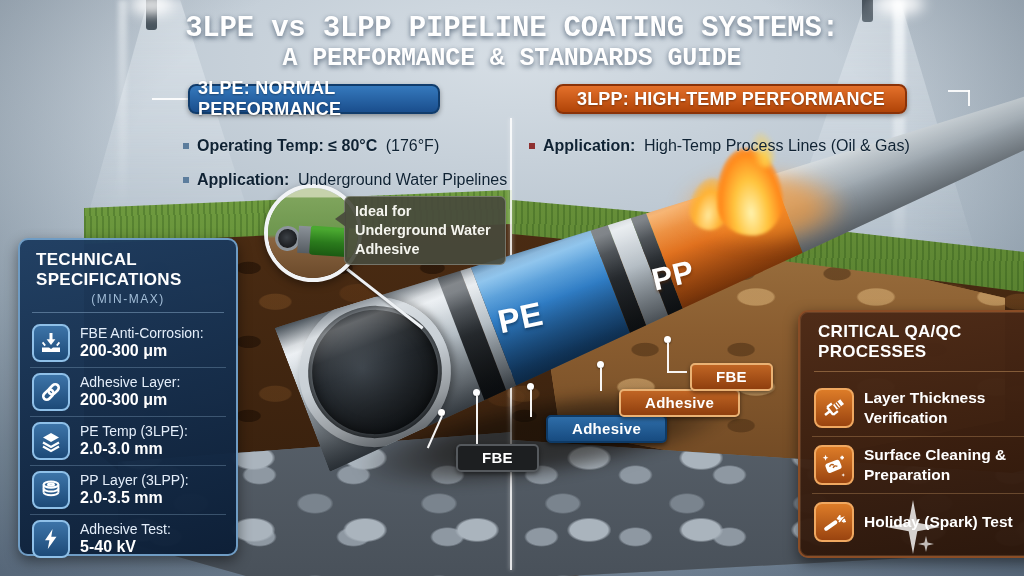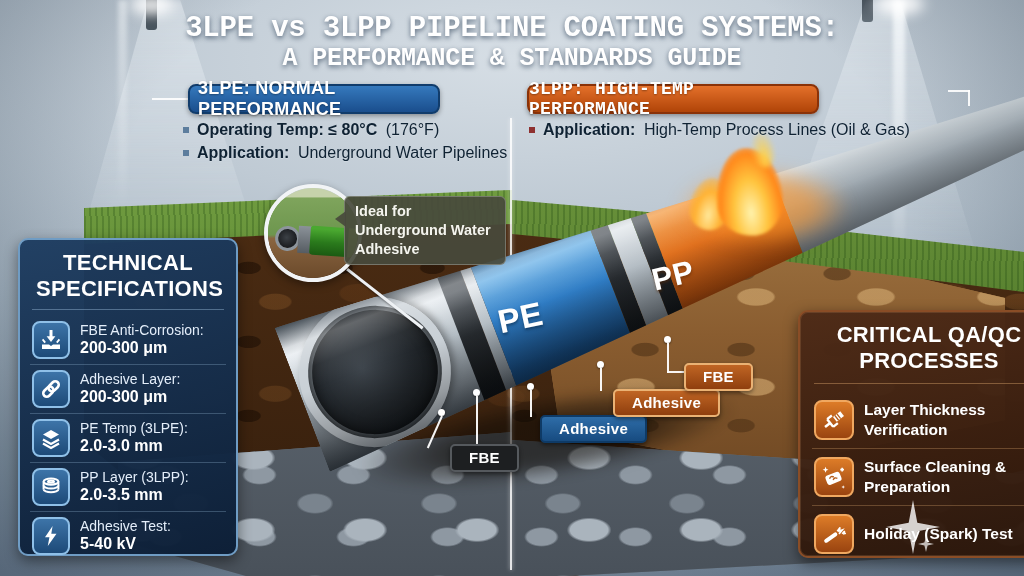--- a/index.html
+++ b/index.html
@@ -98,21 +98,21 @@
     border-radius:50% 50% 48% 52% / 62% 60% 40% 38%;
     background:radial-gradient(ellipse at 50% 72%, #ffe89a 0%, #ffb335 45%, rgba(255,110,15,0) 90%);}
   .flame-tip{left:752px;top:132px;width:22px;height:36px;filter:blur(2px);transform:rotate(-12deg);
     border-radius:50%;background:radial-gradient(ellipse at 50% 70%, #ffd24a 0%, rgba(255,160,30,0) 85%);}
 
   
   .pipe-word{z-index:6;color:#fff;font-weight:800;text-shadow:0 2px 3px rgba(10,35,60,.55);letter-spacing:.5px;}
   .word-pe{left:498px;top:299px;font-size:33px;transform:rotate(-12deg);}
   .word-pp{left:652px;top:258px;font-size:31px;transform:rotate(-14deg);text-shadow:0 2px 3px rgba(90,40,5,.55);}
   .chip{z-index:6;border-radius:5px;font-size:15px;line-height:20px;font-weight:700;color:#fff;
-    padding:2px 17px;border:2px solid;box-shadow:0 2px 4px rgba(0,0,0,.45);letter-spacing:.3px;white-space:nowrap;}
+    padding:2px 24px;border:2px solid;box-shadow:0 2px 4px rgba(0,0,0,.45);letter-spacing:.3px;white-space:nowrap;margin-left:6px;}
   .chip-dark{left:450px;top:444px;background:#1d1f21;border-color:#55595d;}
   .chip-blue{left:540px;top:415px;background:linear-gradient(180deg,#2e6da8,#174b80);border-color:#0e3a66;}
   .chip-or1{left:613px;top:389px;background:linear-gradient(180deg,#c06524,#8f3f0e);border-color:#eab274;}
   .chip-or2{left:684px;top:363px;background:linear-gradient(180deg,#c06524,#8f3f0e);border-color:#eab274;}
   .lead{z-index:6;background:rgba(255,255,255,.95);width:2px;}
   .dot{z-index:6;width:7px;height:7px;border-radius:50%;background:#fff;box-shadow:0 1px 2px rgba(0,0,0,.5);}
 
   
   .inset{z-index:6;left:264px;top:184px;width:98px;height:98px;border-radius:50%;overflow:hidden;
     border:4px solid #f2f4f6;box-shadow:0 3px 9px rgba(0,0,0,.4);}
@@ -131,39 +131,39 @@
   .callout::before{content:"";position:absolute;left:-10px;top:14px;border:8px solid transparent;border-right:11px solid rgba(72,74,60,.92);border-left:0;}
 
   
   .title{z-index:7;left:0;width:1024px;text-align:center;color:#fff;font-weight:800;letter-spacing:-.2px;
     text-shadow:0 2px 5px rgba(14,34,58,.6);font-family:Liberation Mono, monospace;}
   .title1{top:12px;font-size:29px;}
   .title2{top:44px;font-size:25px;}
   .badge{z-index:7;height:30px;border-radius:8px;color:#fff;font-size:18px;font-weight:800;letter-spacing:.2px;
     display:flex;align-items:center;justify-content:center;box-shadow:0 2px 5px rgba(0,0,0,.35);text-shadow:0 1px 2px rgba(0,0,0,.35);}
   .badge-l{left:188px;top:84px;width:252px;background:linear-gradient(180deg,#3579bd,#1a4e8d);border:2px solid #113c6b;padding-left:8px;}
-  .badge-r{left:527px;top:84px;width:292px;background:linear-gradient(180deg,#e4702a,#b04408);border:2px solid #8a3208;font-family:Liberation Mono, monospace;}
+  .badge-r{left:555px;top:84px;width:352px;background:linear-gradient(180deg,#e4702a,#b04408);border:2px solid #8a3208;}
   .bullets{z-index:7;font-size:16px;color:#0f2233;}
   .bullets-l{left:183px;top:121px;}
   .bullets-r{left:529px;top:121px;}
-  .bullet{display:flex;align-items:baseline;margin-bottom:5px;white-space:nowrap;text-shadow:0 1px 1px rgba(255,255,255,.25);}
+  .bullet{display:flex;align-items:baseline;margin-bottom:5px;white-space:nowrap;text-shadow:0 1px 1px rgba(255,255,255,.25);margin-top:16px;}
   .bullet .mark{width:6px;height:6px;margin-right:8px;flex:none;position:relative;top:-2px;}
   .bullets-l .mark{background:#5c7d9d;}
   .bullets-r .mark{background:#8e3030;}
   .bullet b{font-weight:800;margin-right:4px;}
 
   
   .panel{z-index:8;border-radius:10px;box-shadow:0 5px 14px rgba(0,0,0,.45);}
   .panel-specs{left:18px;top:238px;width:220px;height:318px;padding:8px 10px;
     background:linear-gradient(165deg, rgba(30,61,97,.97), rgba(12,30,54,.97));
     border:2px solid #6f9cc4;}
   .panel-qaqc{left:798px;top:310px;width:262px;height:248px;padding:8px 12px;
     background:linear-gradient(170deg, rgba(77,42,23,.96), rgba(42,21,9,.96));
     border:2px solid #8a4d26;box-shadow:0 5px 14px rgba(0,0,0,.5), inset 0 0 0 1px rgba(255,190,130,.15);}
-  .panel h3{margin:2px 6px 0;text-align:center;color:#fff;font-size:22px;line-height:1.2;font-weight:800;letter-spacing:.3px;}
+  .panel h3{margin:2px 6px 0;color:#fff;font-size:17px;line-height:1.2;font-weight:800;letter-spacing:.3px;}
   .panel .sub{text-align:center;color:#a3bed8;font-size:12px;letter-spacing:1.5px;margin-top:1px;}
   .rule{height:1px;background:rgba(165,200,230,.4);margin:6px 2px;}
   .panel-qaqc .rule{background:rgba(230,175,115,.4);margin:8px 2px;}
   .row{display:flex;align-items:center;gap:10px;padding:5px 2px;}
   .row + .row{border-top:1px solid rgba(165,200,230,.28);}
   .panel-qaqc .row{padding:8px 2px;}
   .panel-qaqc .row + .row{border-top:1px solid rgba(230,175,115,.3);}
   .tile{flex:none;display:flex;align-items:center;justify-content:center;border-radius:8px;}
   .tile-blue{width:38px;height:38px;background:linear-gradient(180deg,#3d74a8,#1d4a78);border:2px solid #8fc0e8;}
   .tile-or{width:40px;height:40px;background:linear-gradient(180deg,#dd7c28,#9a4410);border:2px solid #f0a860;}
@@ -273,20 +273,21 @@
 
   <div class="abs bullets bullets-r">
     <div class="bullet">
       <span class="mark"></span>
       <span><b>Application:</b><span> High-Temp Process Lines (Oil &amp; Gas)</span></span>
     </div>
   </div>
 
   <div class="abs panel panel-specs">
     <h3>TECHNICAL SPECIFICATIONS</h3>
+    <div class="sub">(MIN-MAX)</div>
     <div class="rule"></div>
 
     <div class="row">
       <span class="tile tile-blue">
         <svg width="24" height="24" viewBox="0 0 24 24">
             <path d="M12 2v7" stroke="#fff" stroke-width="3"></path>
             <path d="M7.6 8.2 12 14l4.4-5.8z" fill="#fff"></path>
             <path d="M6.2 14.6 3.6 11.4M17.8 14.6l2.6-3.2" stroke="#fff" stroke-width="1.8"></path>
             <path d="M3 16.5h7l2 1.6 2-1.6h7V21H3z" fill="#fff"></path>
           </svg>

